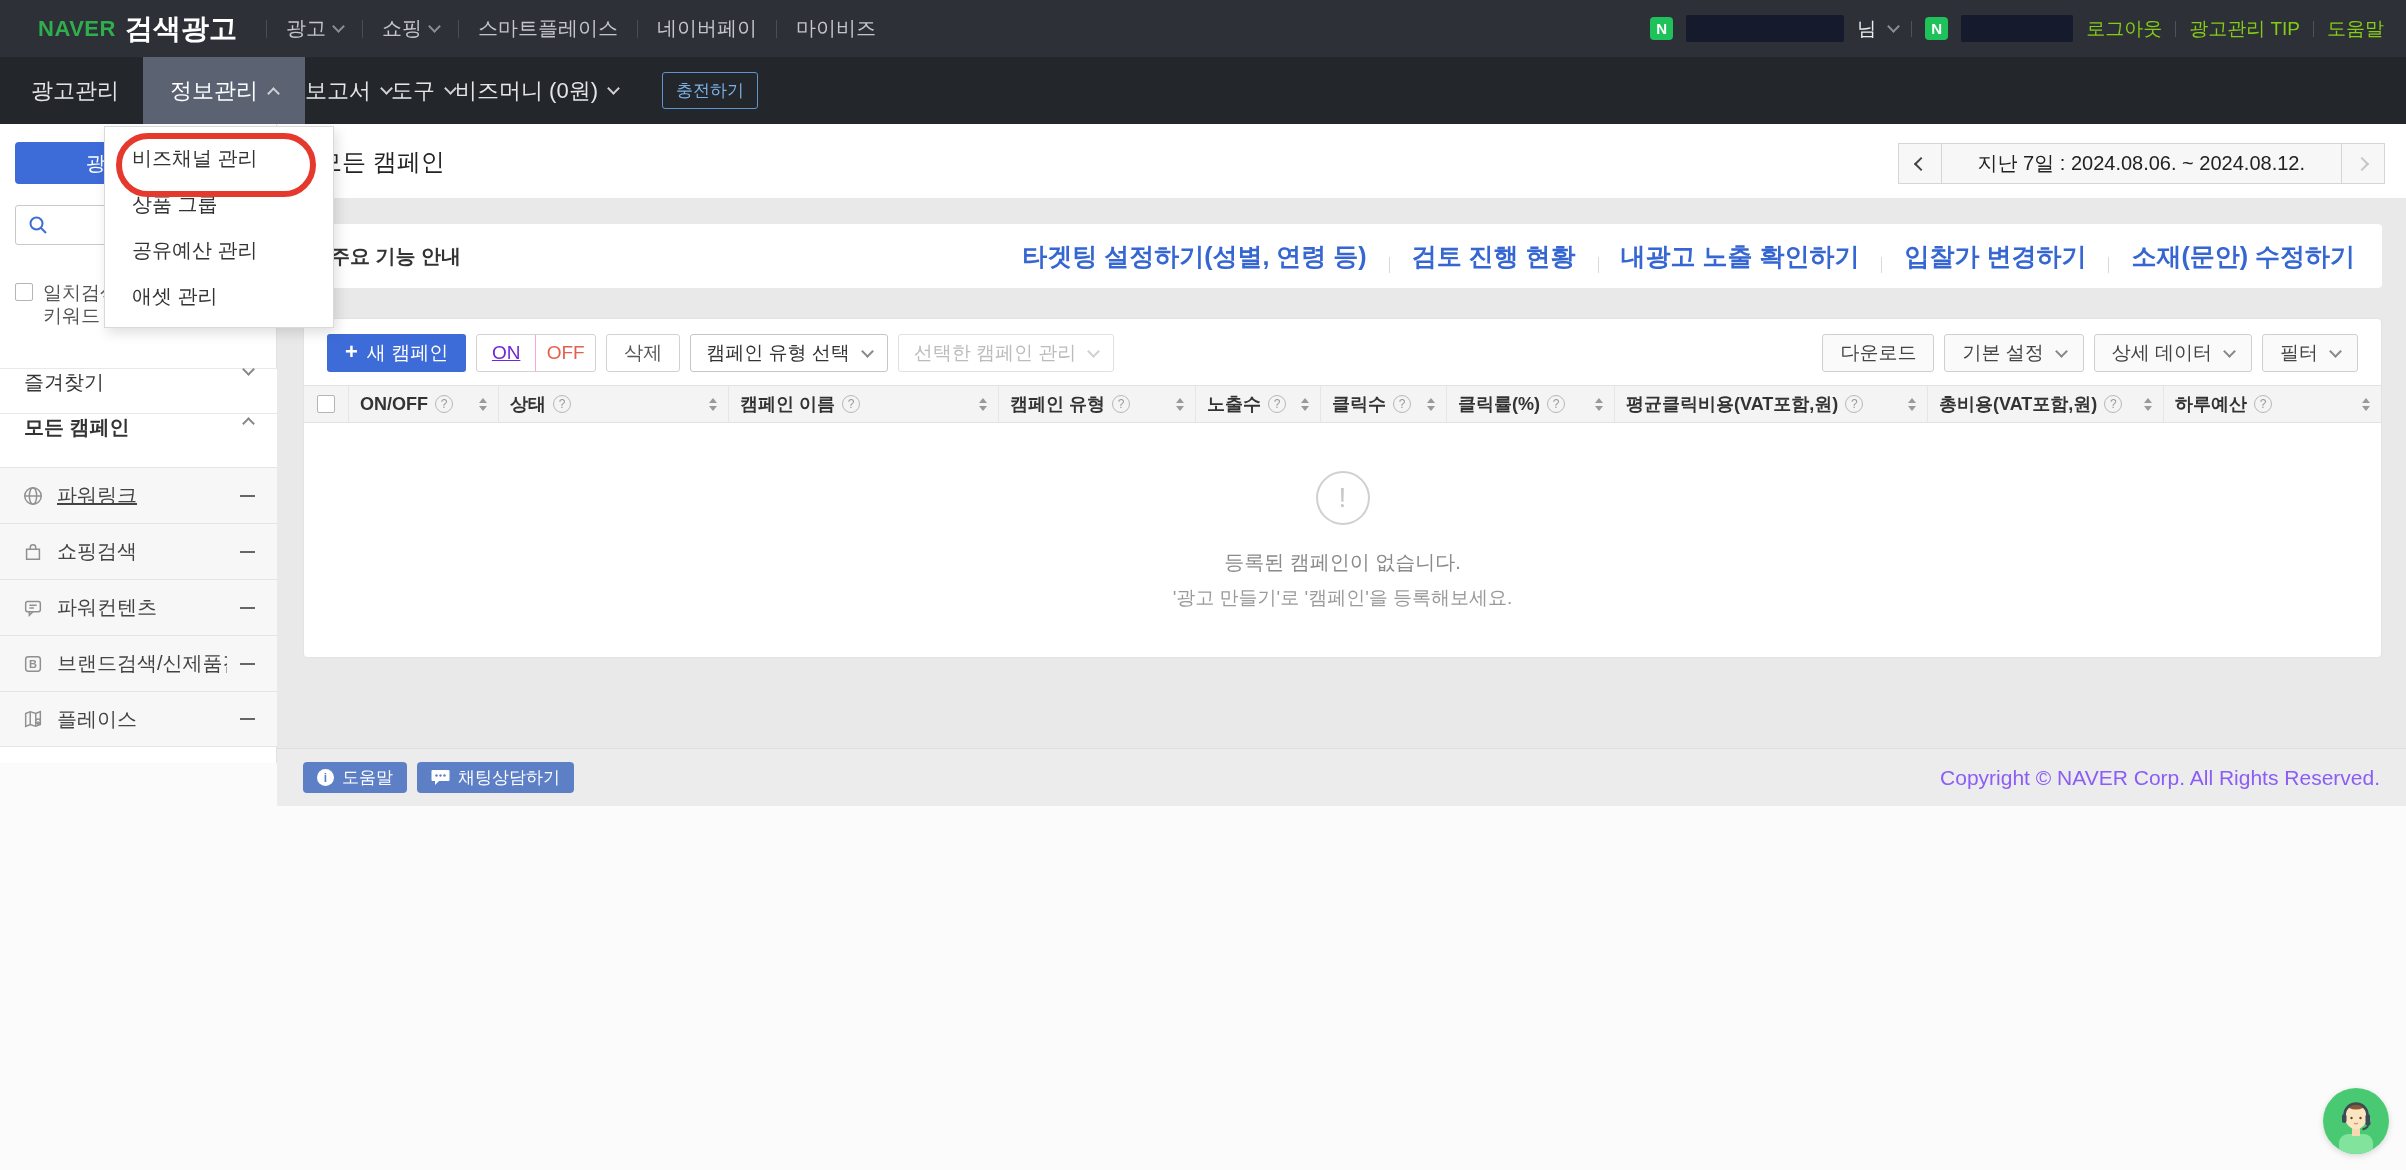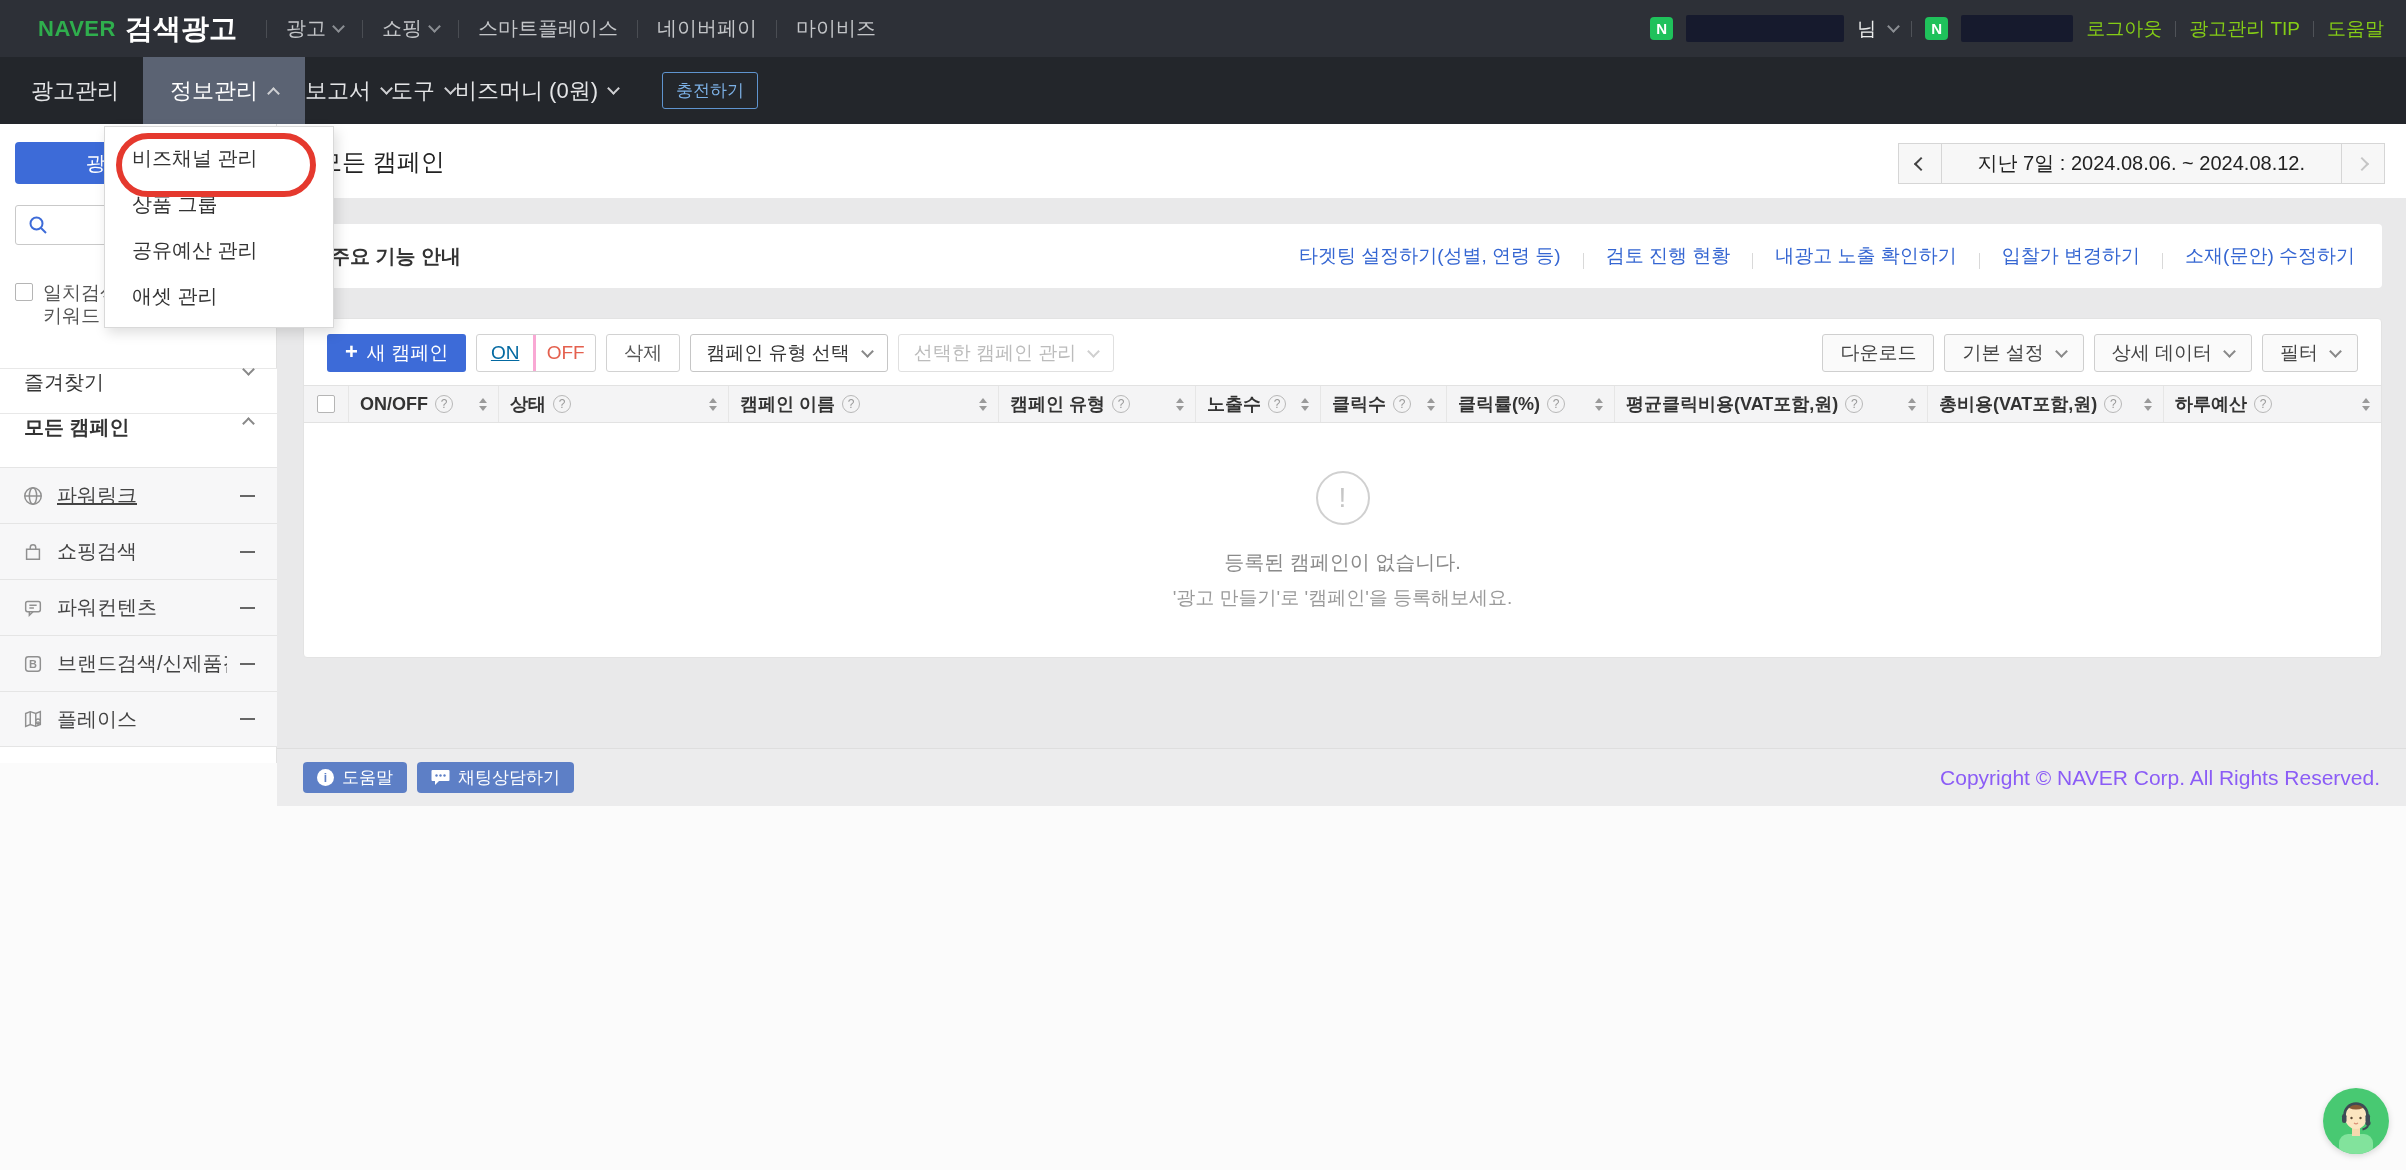--- a/index.html
+++ b/index.html
@@ -65,32 +65,32 @@
   .datebar{position:absolute;right:21px;top:19px;height:41px;display:flex;}
   .date-btn{width:44px;height:41px;border:1px solid #d6d6d6;background:#f7f7f7;display:flex;align-items:center;justify-content:center;cursor:pointer;}
   .date-mid{height:41px;border-top:1px solid #d6d6d6;border-bottom:1px solid #d6d6d6;background:#f7f7f7;display:flex;align-items:center;padding:0 36px;font-size:20px;color:#222;font-weight:500;white-space:nowrap;}
   .arrL{width:10px;height:10px;border-left:2px solid #444;border-bottom:2px solid #444;transform:rotate(45deg);margin-left:3px;}
   .arrR{width:10px;height:10px;border-left:2px solid #c6c6c6;border-bottom:2px solid #c6c6c6;transform:rotate(-135deg);margin-right:3px;}
 
   
   .content{position:absolute;left:277px;top:198px;width:2129px;height:608px;background:#e9e9ea;}
   .infocard{position:absolute;left:26px;top:26px;width:2079px;height:64px;background:#fff;border-radius:4px;display:flex;align-items:center;padding:0 27px;}
   .info-heading{font-size:20px;font-weight:bold;color:#333;white-space:nowrap;}
-  .info-links{margin-left:auto;display:flex;align-items:flex-end;font-size:19px;font-weight:normal;color:#3566d2;white-space:nowrap;}
+  .info-links{margin-left:auto;display:flex;align-items:flex-end;font-size:25px;font-weight:bold;color:#3566d2;white-space:nowrap;}
   .info-links a{color:#3566d2;text-decoration:none;cursor:pointer;}
   .isep{width:1px;height:16px;background:#d9d9d9;margin:0 22px;}
 
   .maincard{position:absolute;left:26px;top:120px;width:2079px;height:340px;background:#fff;border:1px solid #e3e3e3;border-radius:4px;}
   .toolbar{display:flex;align-items:center;padding:15px 23px 13px 23px;}
   .btn{height:38px;display:flex;align-items:center;justify-content:center;border-radius:3px;font-size:19px;cursor:pointer;font-family:inherit;}
   .btn-primary{background:#3d6bd8;color:#fff;padding:0 18px;gap:9px;border:none;}
   .plus{font-size:22px;font-weight:bold;line-height:1;margin-top:-2px;}
   .onoff{display:flex;border:1px solid #d2d2d2;border-radius:3px;overflow:hidden;margin-left:10px;background:#fff;height:38px;}
   .on,.off{width:59px;display:flex;align-items:center;justify-content:center;font-size:19px;cursor:pointer;}
-  .on{color:#0369a1;border-right:3px solid #f9a8d4;text-decoration:underline;}
+  .on{color:#6d28d9;border-right:1px solid #f9a8d4;text-decoration:underline;}
   .off{color:#e4604e;}
   .btn-plain{border:1px solid #d2d2d2;background:#fff;color:#555;padding:0 17px;margin-left:10px;}
   .btn-select{border:1px solid #c6c6c6;background:#fff;color:#333;padding:0 15px;margin-left:10px;gap:13px;}
   .btn-dis{border:1px solid #e0e0e0;background:#fff;color:#bcbcbc;padding:0 15px;margin-left:10px;gap:13px;cursor:default;}
   .tb-right{margin-left:auto;display:flex;gap:10px;}
   .btn-gray{border:1px solid #cfcfcf;background:#fafafa;color:#444;padding:0 17px;gap:13px;}
 
   .thead{display:flex;height:38px;background:#f4f4f5;border-top:1px solid #e2e2e2;border-bottom:1px solid #e2e2e2;}
   .th{display:flex;align-items:center;padding:0 11px;border-right:1px solid #e6e6e6;font-size:18px;font-weight:bold;color:#333;white-space:nowrap;overflow:hidden;flex:0 0 auto;}
   .th-check{justify-content:center;width:45px;}

